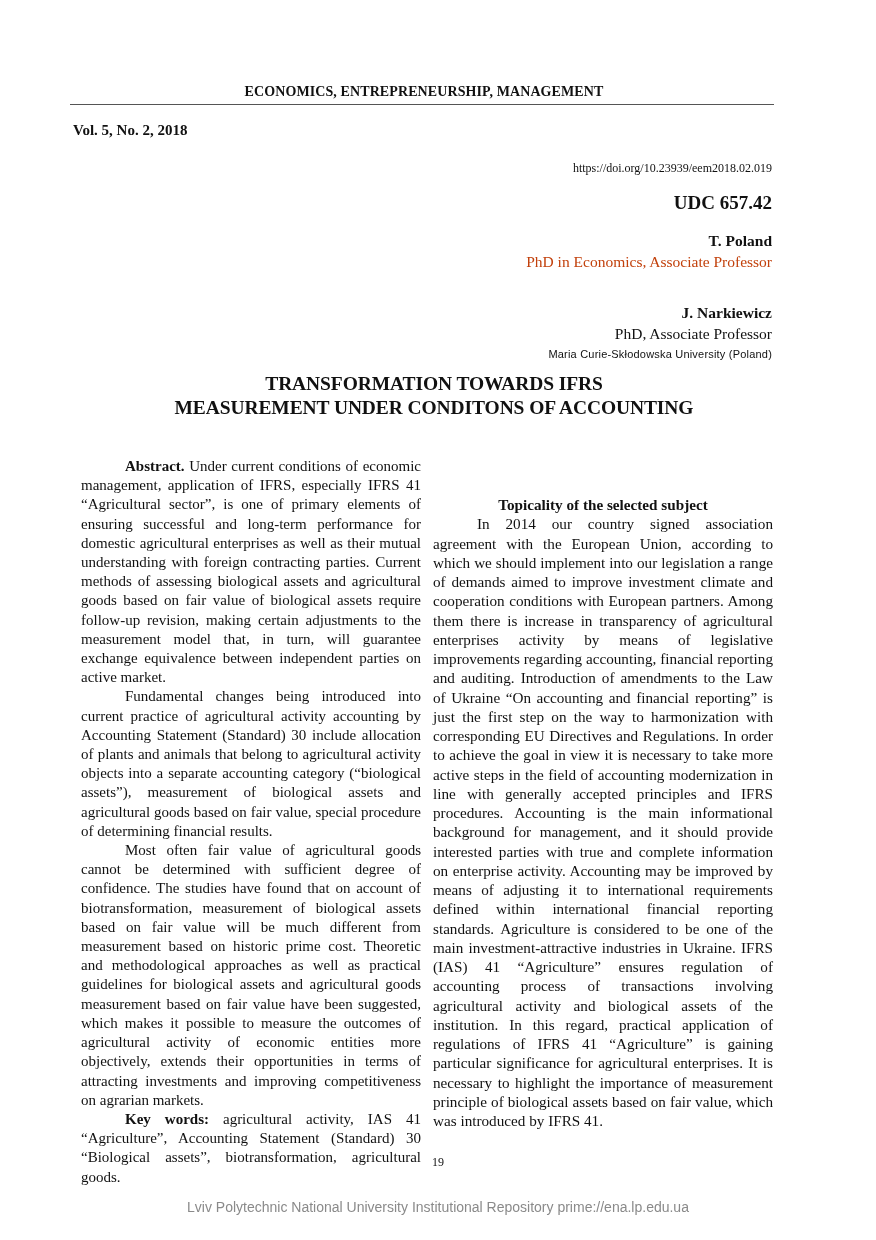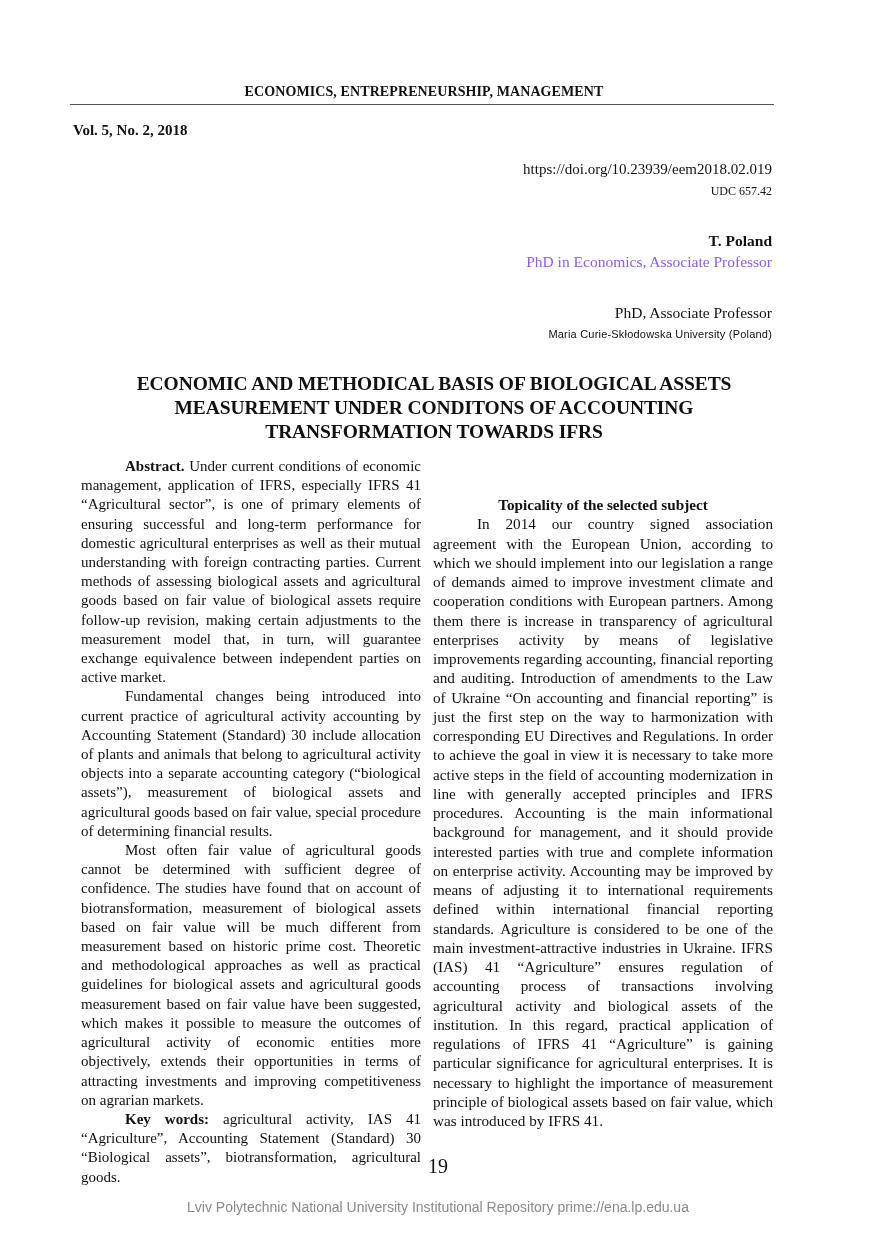--- a/index.html
+++ b/index.html
@@ -3,39 +3,39 @@
 <meta charset="utf-8">
 <style>
   html, body { margin: 0; padding: 0; background: #ffffff; }
   body { width: 876px; height: 1240px; position: relative; overflow: hidden;
          font-family: "Liberation Serif", "DejaVu Serif", serif; color: #111; }
   .running-head { position: absolute; left: 74px; width: 700px; top: 84px;
                   text-align: center; font-weight: bold; font-size: 14px; letter-spacing: 0.1px; }
   .head-rule { position: absolute; left: 70px; width: 704px; top: 104px; height: 0;
                border-top: 1.5px solid #555; }
   .volume { position: absolute; left: 73px; top: 122px; font-weight: bold; font-size: 15px; }
-  .doi { position: absolute; right: 104px; top: 161px; font-size: 15px; }
-  .udc { position: absolute; right: 104px; top: 184px; font-weight: normal; font-size: 12px; }
+  .doi { position: absolute; right: 104px; top: 161px; font-size: 12px; }
+  .udc { position: absolute; right: 104px; top: 192px; font-weight: bold; font-size: 19px; }
   .author { position: absolute; right: 104px; text-align: right; font-size: 15.5px; line-height: 20.5px; }
   .author .name { font-weight: bold; }
-  .author .deg-light { color: #8b5cf6; }
+  .author .deg-light { color: #c2410c; }
   .a1 { top: 231px; }
   .a2 { top: 303px; }
   .a2 .aff { font-family: Liberation Sans, sans-serif; font-size: 11px; letter-spacing: 0.2px; }
   .title { position: absolute; left: 74px; width: 720px; top: 372px;
            text-align: center; font-weight: bold; font-size: 19.5px; line-height: 24px; letter-spacing: -0.1px; }
   .col { position: absolute; top: 457px; font-size: 14px; line-height: 19.1px; text-align: justify; }
   .col-left { left: 81px; width: 340px; font-size: 15px; line-height: 19.2px; }
   .col-right { left: 433px; width: 340px; font-size: 15.2px; line-height: 19.25px; margin-top: 38px; }
   .col p { margin: 0; }
   .indent { text-indent: 44px; }
   .section-head { text-align: center; font-weight: bold; margin: 0; }
   .right-indent { text-indent: 44px; }
   .bold { font-weight: bold; }
-  .page-number { position: absolute; left: 0; width: 876px; top: 1155px; text-align: center; font-size: 20px; }
+  .page-number { position: absolute; left: 0; width: 876px; top: 1155px; text-align: center; font-size: 12px; }
   .repo-footer { position: absolute; left: 0; width: 876px; top: 1199px; text-align: center;
                  font-family: "Liberation Sans", "DejaVu Sans", sans-serif; font-size: 14px; color: #8a8a8a; }
   a.doi-link { color: #111; text-decoration: none; }
 </style>
 </head>
 <body>
 
 <div class="running-head">ECONOMICS, ENTREPRENEURSHIP, MANAGEMENT</div>
 <div class="head-rule"></div>
 <div class="volume">Vol. 5, No. 2, 2018</div>
@@ -43,28 +43,28 @@
   <a class="doi-link">https://doi.org/10.23939/eem2018.02.019</a>
 </div>
 <div class="udc">UDC 657.42</div>
 
 <div class="author a1">
   <div class="name">T. Poland</div>
   <div class="deg-light">PhD in Economics, Associate Professor</div>
 </div>
 
 <div class="author a2">
+  <div class="name">J. Narkiewicz</div>
   <div>PhD, Associate Professor</div>
   <div class="aff">Maria Curie-Skłodowska University (Poland)</div>
 </div>
 
 <div class="title">
-  <div>ECONOMIC AND METHODICAL BASIS OF BIOLOGICAL ASSETS</div>
+  <div>TRANSFORMATION TOWARDS IFRS</div>
   <div>MEASUREMENT UNDER CONDITONS OF ACCOUNTING</div>
-  <div>TRANSFORMATION TOWARDS IFRS</div>
 </div>
 
 <div class="col col-left">
   <p class="indent"><span class="bold">Abstract.</span><span> Under current conditions of economic management, application of IFRS, especially IFRS 41 “Agricultural sector”, is one of primary elements of ensuring successful and long-term performance for domestic agricultural enterprises as well as their mutual understanding with foreign contracting parties. Current methods of assessing biological assets and agricultural goods based on fair value of biological assets require follow-up revision, making certain adjustments to the measurement model that, in turn, will guarantee exchange equivalence between independent parties on active market.</span></p>
   <p class="indent">Fundamental changes being introduced into current practice of agricultural activity accounting by Accounting Statement (Standard) 30 include allocation of plants and animals that belong to agricultural activity objects into a separate accounting category (“biological assets”), measurement of biological assets and agricultural goods based on fair value, special procedure of determining financial results.</p>
   <p class="indent">Most often fair value of agricultural goods cannot be determined with sufficient degree of confidence. The studies have found that on account of biotransformation, measurement of biological assets based on fair value will be much different from measurement based on historic prime cost. Theoretic and methodological approaches as well as practical guidelines for biological assets and agricultural goods measurement based on fair value have been suggested, which makes it possible to measure the outcomes of agricultural activity of economic entities more objectively, extends their opportunities in terms of attracting investments and improving competitiveness on agrarian markets.</p>
   <p class="indent"><span class="bold">Key words:</span><span> agricultural activity, IAS 41 “Agriculture”, Accounting Statement (Standard) 30 “Biological assets”, biotransformation, agricultural goods.</span></p>
 </div>
 
 <div class="col col-right">

